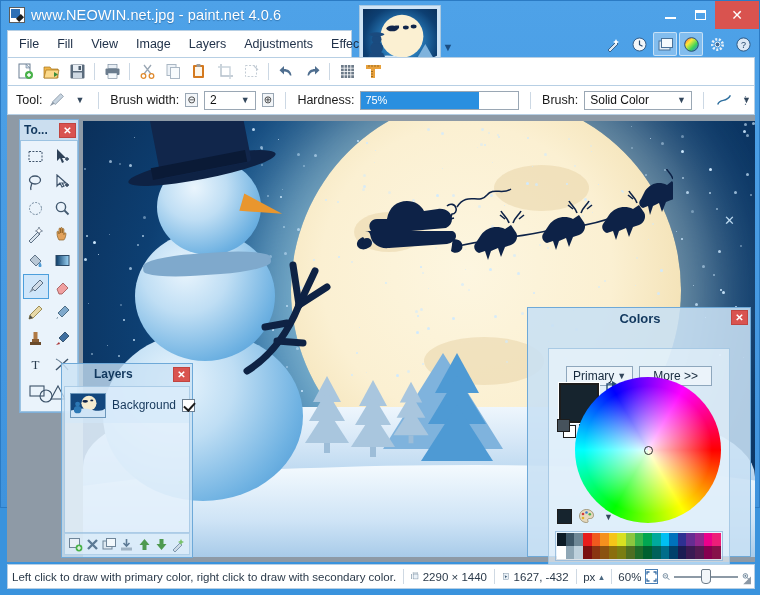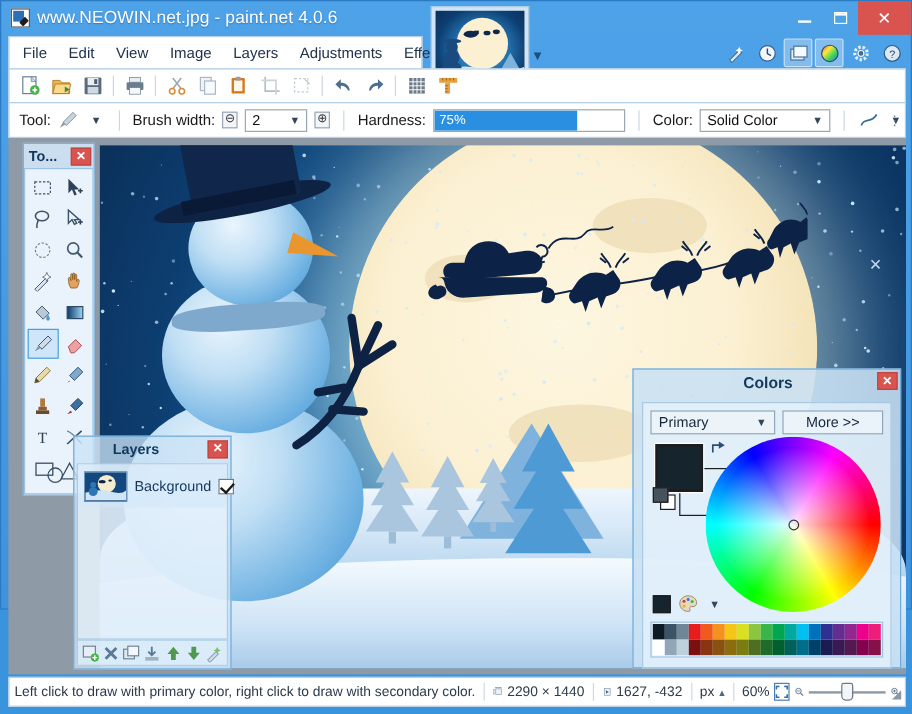--- a/index.html
+++ b/index.html
@@ -241,23 +241,23 @@
     background:rgba(228,241,251,.7); border:1px solid rgba(150,190,222,.6);
   }
   .lb { width:16px; height:16px; display:flex; align-items:center; justify-content:center; }
 
   
   .colors-win {
     position:absolute; left:526px; top:306px; width:224px; height:250px;
     background:rgba(200,224,244,.88); border:1px solid #6ea9d8;
   }
   .colors-body {
-    margin:7px; height:calc(100% - 26px);
+    margin:20px; height:calc(100% - 26px);
     background:rgba(238,247,254,.62); border:1px solid rgba(150,190,222,.75);
-    position:relative; padding:6px;
+    position:relative; padding:17px;
   }
   .colors-row1 { display:flex; gap:6px; }
   .primary-combo {
     flex:1; height:20px; background:rgba(236,243,250,.95); border:1px solid #8ea7bd;
     display:flex; align-items:center; justify-content:space-between; padding:0 3px 0 6px;
     font-size:12px; color:#16293d;
   }
   .more-btn {
     width:84px; height:20px; background:rgba(236,243,250,.95); border:1px solid #8ea7bd;
     display:flex; align-items:center; justify-content:center; font-size:12px; color:#16293d;
@@ -334,21 +334,21 @@
           <div class="max-gl"></div>
         </div>
       <div class="win-btn close">
           <span class="gl">✕</span>
         </div>
     </div>
   </div>
 
   <div class="menubar">
     <div class="menu-item">File</div>
-    <div class="menu-item">Edit</div>
+    <div class="menu-item">Fill</div>
     <div class="menu-item">View</div>
     <div class="menu-item">Image</div>
     <div class="menu-item">Layers</div>
     <div class="menu-item">Adjustments</div>
     <div class="menu-item">Effects</div>
   </div>
 
   <div class="thumb-tab">
     <div class="thumb-inner">
       <svg viewBox="0 0 76 72" class="sv" preserveAspectRatio="none">
@@ -542,21 +542,21 @@
     </div>
     <div class="spin-btn">⊕</div>
     <div class="opt-sep"></div>
     <span class="lbl">Hardness:</span>
     <div class="hardness-track">
       <div class="hardness-fill" id="hardnessFill" style="width: 75%;">
         <span>75%</span>
       </div>
     </div>
     <div class="opt-sep"></div>
-    <span class="lbl">Color:</span>
+    <span class="lbl">Brush:</span>
     <div class="combo" style="width:118px;">
       <span>Solid Color</span>
       <span class="caret">▼</span>
     </div>
     <div class="opt-sep"></div>
     <svg width="20" height="18" viewBox="0 0 20 18">
       <path d="M3 14C6 6 12 13 17 4" stroke="#2e6f9e" stroke-width="1.6" fill="none"></path>
     </svg>
     <span class="caret">▼</span>
     <span class="grip-dots">⋮</span>

